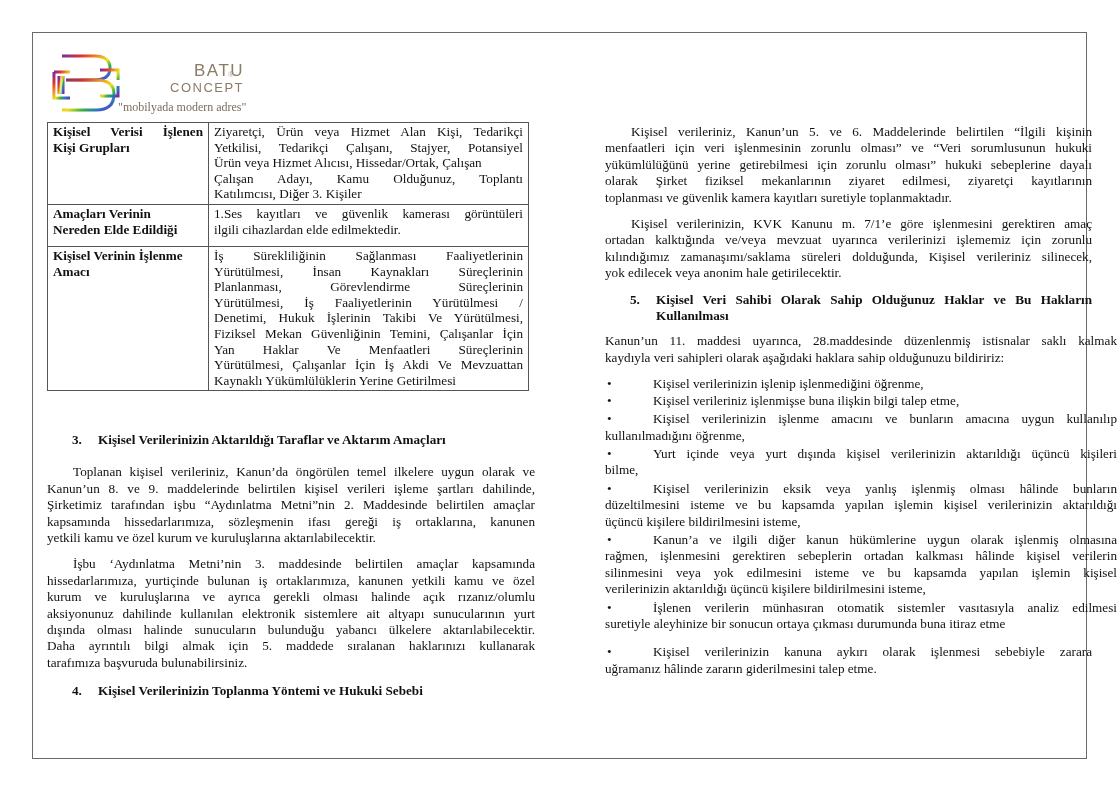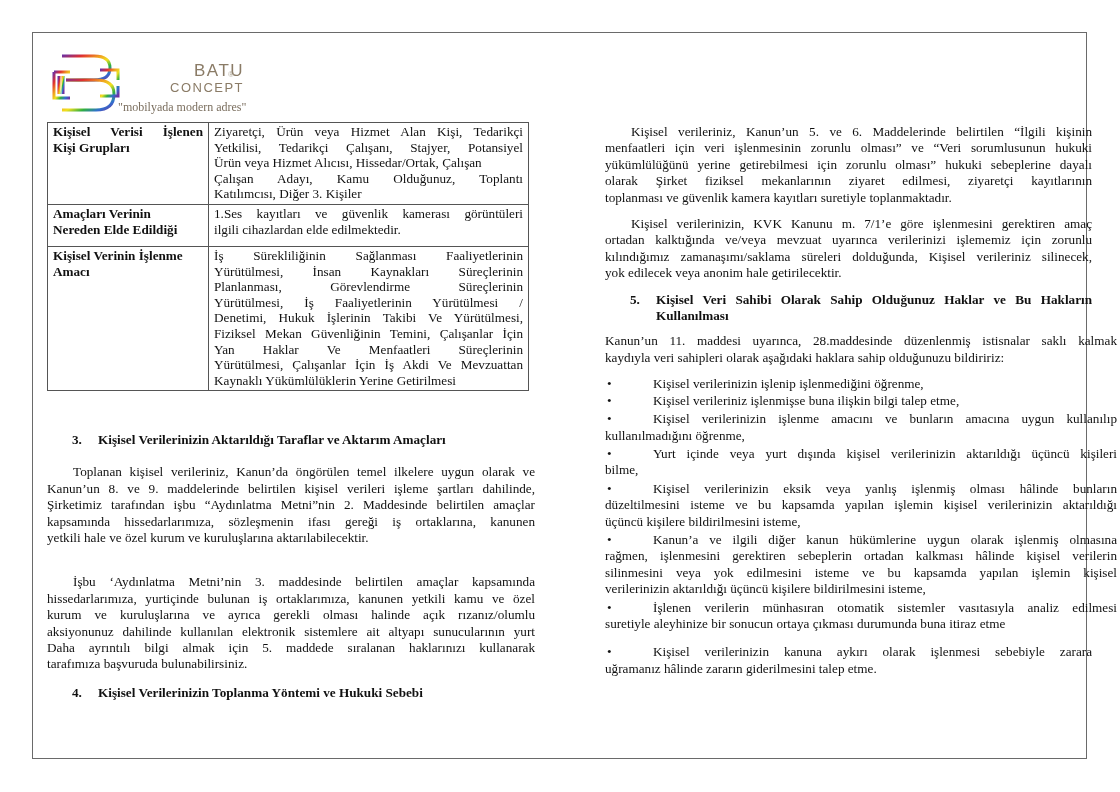--- a/index.html
+++ b/index.html
@@ -128,27 +128,28 @@
 <div class="col col-left">
   <div class="heading">
     <span class="num">3.</span>
     <span>Kişisel Verilerinizin Aktarıldığı Taraflar ve Aktarım Amaçları</span>
   </div>
   <div class="para" style="margin-top:16px">
     <span class="jl">Toplanan kişisel verileriniz, Kanun’da öngörülen temel ilkelere uygun olarak ve</span>
     <span class="jl">Kanun’un 8. ve 9. maddelerinde belirtilen kişisel verileri işleme şartları dahilinde,</span>
     <span class="jl">Şirketimiz tarafından işbu “Aydınlatma Metni”nin 2. Maddesinde belirtilen amaçlar</span>
     <span class="jl">kapsamında hissedarlarımıza, sözleşmenin ifası gereği iş ortaklarına, kanunen</span>
-    <span class="ll">yetkili hale ve özel kurum ve kuruluşlarına aktarılabilecektir.</span>
-  </div>
-  <div class="para" style="margin-top:28px">
+    <span class="ll">yetkili kamu ve özel kurum ve kuruluşlarına aktarılabilecektir.</span>
+  </div>
+  <div class="para" style="margin-top:10px">
     <span class="jl">İşbu ‘Aydınlatma Metni’nin 3. maddesinde belirtilen amaçlar kapsamında</span>
     <span class="jl">hissedarlarımıza, yurtiçinde bulunan iş ortaklarımıza, kanunen yetkili kamu ve özel</span>
     <span class="jl">kurum ve kuruluşlarına  ve ayrıca gerekli olması halinde açık rızanız/olumlu</span>
     <span class="jl">aksiyonunuz dahilinde kullanılan elektronik sistemlere ait altyapı sunucularının yurt</span>
+    <span class="jl">dışında olması halinde sunucuların bulunduğu yabancı ülkelere aktarılabilecektir.</span>
     <span class="jl">Daha ayrıntılı bilgi almak için 5. maddede sıralanan haklarınızı kullanarak</span>
     <span class="ll">tarafımıza başvuruda bulunabilirsiniz.</span>
   </div>
   <div class="heading" style="margin-top:12px">
     <span class="num">4.</span>
     <span>Kişisel Verilerinizin Toplanma Yöntemi ve Hukuki Sebebi</span>
   </div>
 </div>
 
 <div class="col col-right">

